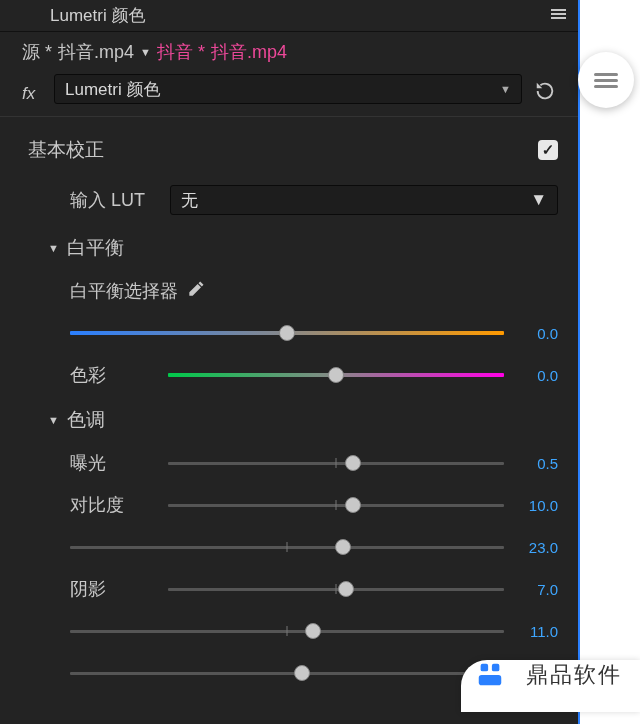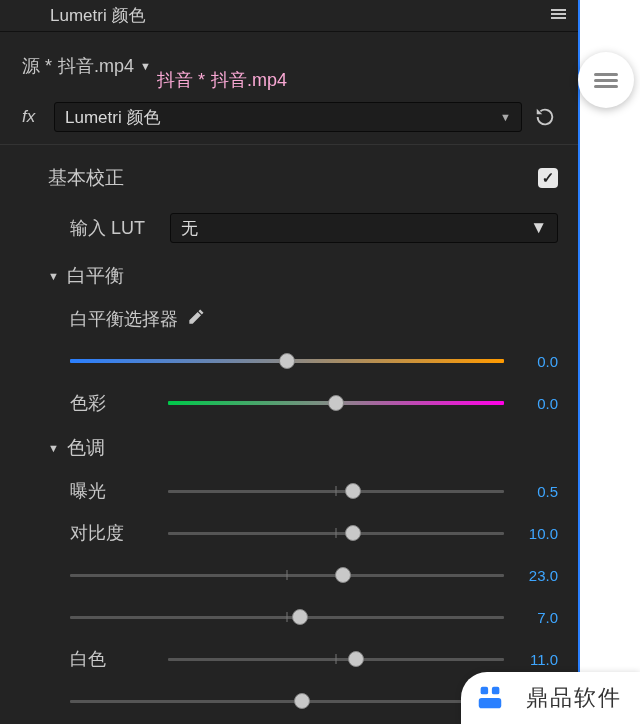--- a/index.html
+++ b/index.html
@@ -42,25 +42,25 @@
     display:block; height:2px; background:#c8c8c8; margin:2px 0;
   }
   .source-row {
     padding: 8px 10px 10px 22px;
     display: flex;
     align-items: center;
     font-size: 18px;
     color: #c8c8c8;
     gap: 6px;
   }
-  .source-master { color: #f9a8d4; margin-top: 28px; }
+  .source-master { color: #ec4899; }
   .chev-source { font-size: 11px; color: #ccc; }
   .effect-row {
     display: flex;
-    align-items: center;
+    align-items: flex-end;
     padding: 0 20px 8px 22px;
     gap: 10px;
   }
   .fx {
     font-style: italic;
     font-size: 17px;
     color: #c8c8c8;
     width: 22px;
   }
   .effect-select {
@@ -78,21 +78,21 @@
   }
   .effect-select .chev { font-size: 11px; color: #aaa; }
   .reset-btn {
     width: 26px; height: 26px;
     color: #c8c8c8;
     display:flex; align-items:center; justify-content:center;
   }
   .reset-btn svg { width: 22px; height: 22px; }
   .divider { border-top:1px solid #333; margin: 4px 0 8px; }
   .section-basic {
-    padding: 12px 20px 4px 48px;
+    padding: 12px 20px 4px 28px;
     display: flex;
     align-items: center;
     font-size: 19px;
     color: #c8c8c8;
   }
   .section-basic .spacer { flex:1; }
   .checkbox {
     width: 20px; height: 20px;
     border-radius: 4px;
     background: #e8e8e8;
@@ -167,24 +167,24 @@
     border-radius:50%;
     background:#fff;
     box-shadow:0 2px 8px rgba(0,0,0,0.25);
     display:flex; align-items:center; justify-content:center;
   }
   .float-btn .bars span{
     display:block; width:24px; height:3px; background:#888; margin:3px 0; border-radius:2px;
   }
   .watermark {
     position:absolute;
-    right:0; bottom:0;
+    right:0; bottom:12px;
     height:52px;
     background:#fff;
-    display:flex; align-items:center;
+    display:flex; 
     padding:0 18px 0 14px;
     border-top-left-radius:26px;
     gap:21px;
     box-shadow:0 0 6px rgba(0,0,0,0.15);
   }
   .wm-logo {
     width:30px; height:30px;
     display:flex; align-items:center; justify-content:center;
   }
   .wm-logo svg{ width:30px; height:30px; }
@@ -294,30 +294,30 @@
   <div class="row">
     <div class="slider-wrap">
       <div class="track">
           <span class="tick-center"></span>
         </div>
       <div class="knob" style="left: 63%;"></div>
     </div>
     <div class="val">23.0</div>
   </div>
   <div class="row">
+    <div class="lbl">阴影</div>
     <div class="slider-wrap">
       <div class="track">
           <span class="tick-center"></span>
         </div>
       <div class="knob" style="left: 53%;"></div>
     </div>
     <div class="val">7.0</div>
   </div>
   <div class="row">
-    <div class="lbl">白色</div>
     <div class="slider-wrap">
       <div class="track">
           <span class="tick-center"></span>
         </div>
       <div class="knob" style="left: 56%;"></div>
     </div>
     <div class="val">11.0</div>
   </div>
   <div class="row">
     <div class="slider-wrap" style="flex:0.95">

